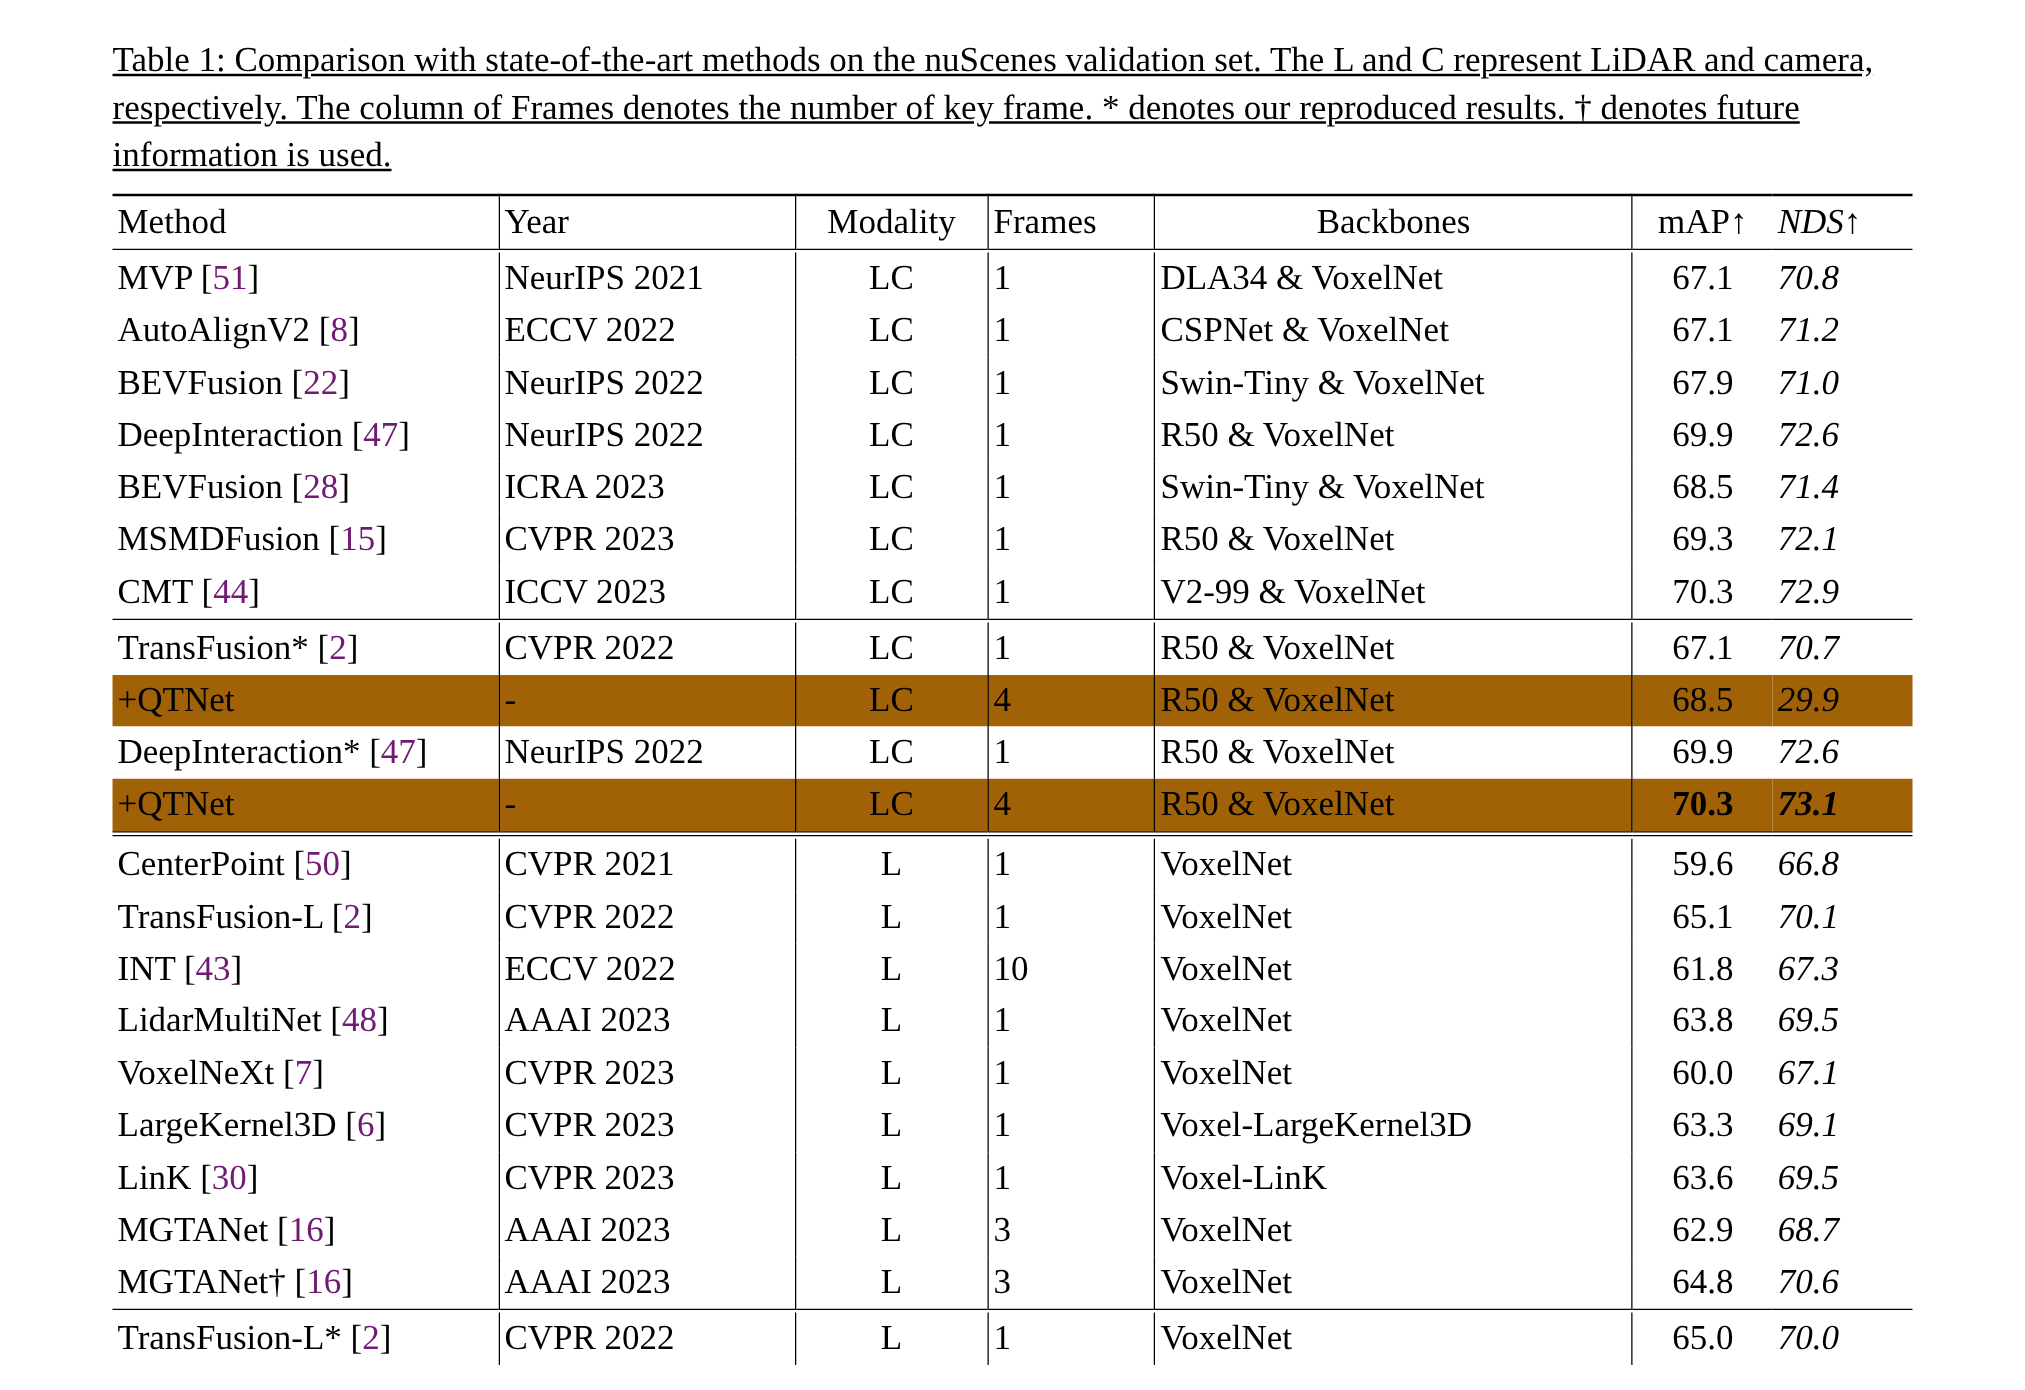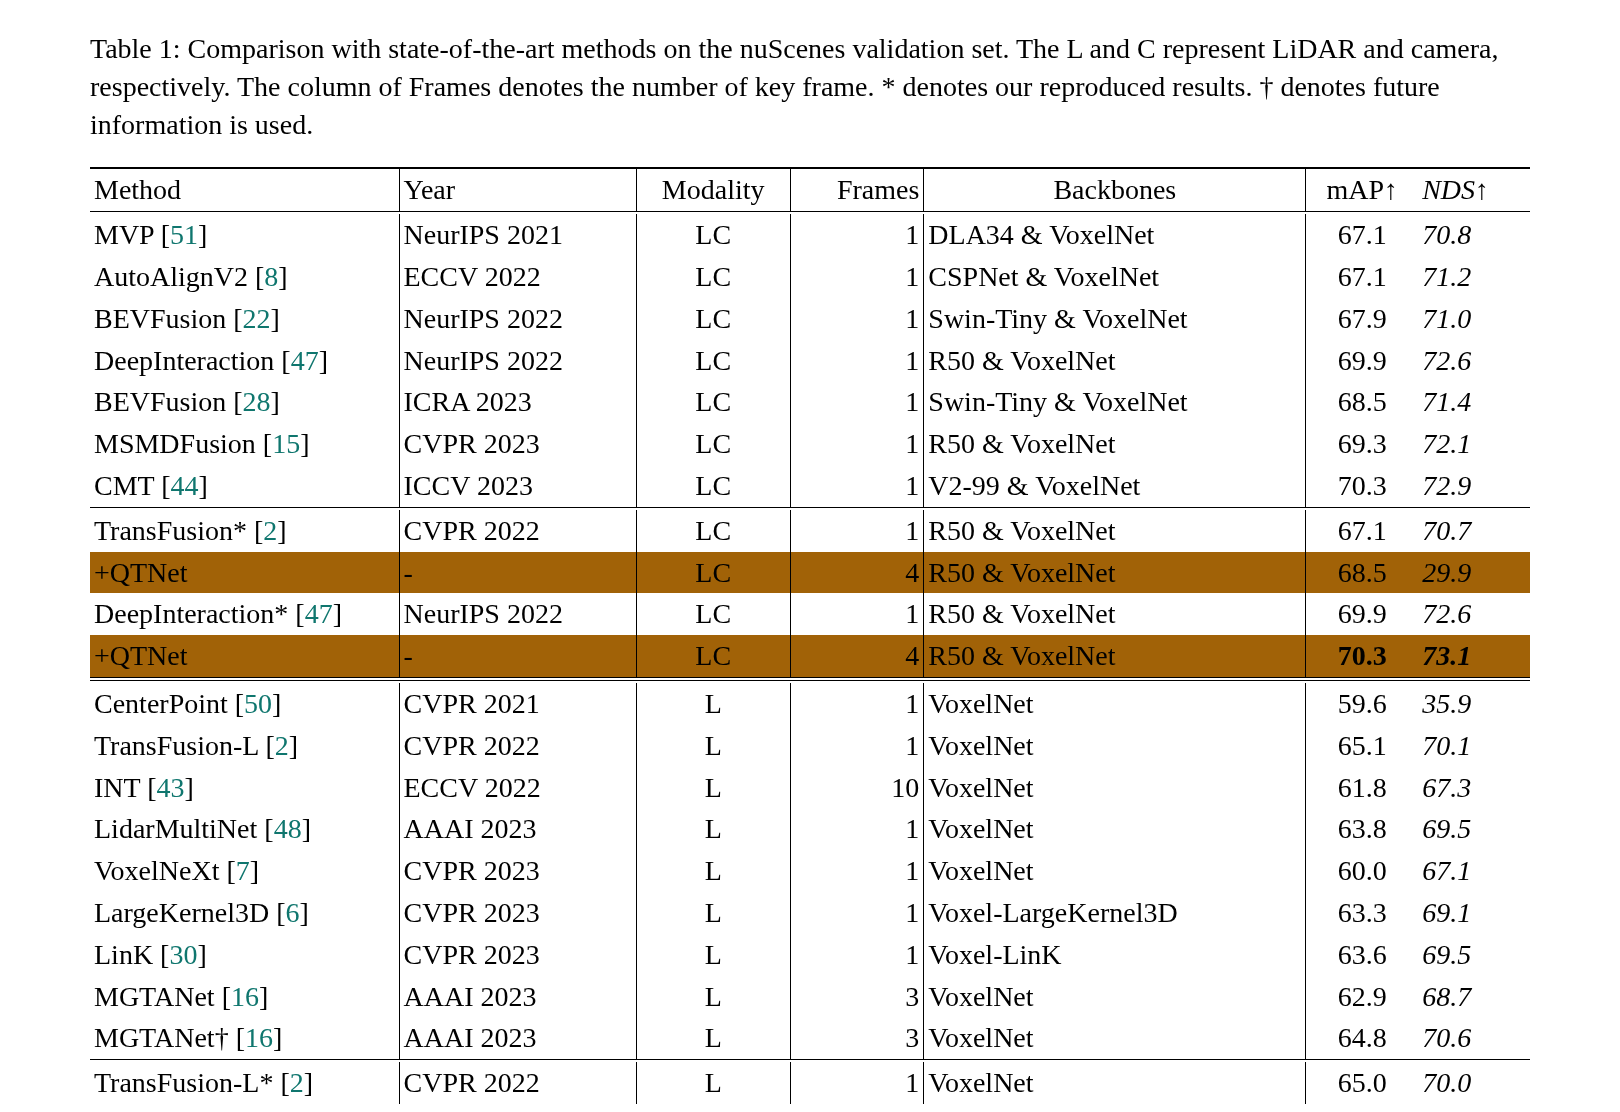--- a/index.html
+++ b/index.html
@@ -10,54 +10,55 @@
     color: #000;
   }
   .page {
     width: 1620px;
     box-sizing: border-box;
     padding: 30px 90px 40px 90px;
     font-size: 28px;
     line-height: 1.35;
   }
   .caption {
-    margin-bottom: 24px;
+    margin-bottom: 12px;
+    text-decoration: underline;
   }
   table {
     border-collapse: collapse;
     width: 100%;
     font-size: 28px;
   }
   th, td {
     padding: 2px 4px;
     white-space: nowrap;
   }
   th {
     font-weight: normal;
     text-align: center;
   }
   .col-method { text-align: left; width: 290px; }
   .col-year   { text-align: left; width: 220px; }
   .col-mod    { text-align: center; width: 140px; }
-  .col-frames { text-align: right; width: 120px; }
+  .col-frames { text-align: left; width: 120px; }
   .col-back   { width: 360px; }
   .col-map    { text-align: center; width: 100px; }
   .col-nds    { text-align: left; width: 100px; font-style: italic; }
 
   .vsep-right { border-right: 1px solid #000; }
 
   .rule-top    { border-top: 2px solid #000; }
   .rule-mid    { border-top: 1px solid #000; }
   .rule-thin   { border-top: 1px solid #000; }
   .rule-double-a { border-top: 1px solid #000; }
   .rule-double-b { border-top: 1px solid #000; }
 
   .shade { background: #a16207; }
 
-  .cite { color: #0f766e; }
+  .cite { color: #701a75; }
   .bold { font-weight: bold; }
 
   .spacer-row td { height: 2px; padding: 0; }
 </style>
 </head>
 <body>
 
 <div class="page">
   <div class="caption">Table 1: Comparison with state-of-the-art methods on the nuScenes validation set. The L and C represent LiDAR and camera, respectively. The column of Frames denotes the number of key frame. * denotes our reproduced results. † denotes future information is used.</div>
 
@@ -185,21 +186,21 @@
         <tr class="spacer-row">
           <td colspan="7" class="rule-double-b"></td>
         </tr>
         <tr>
           <td class="col-method vsep-right">CenterPoint [<span class="cite">50</span>]</td>
           <td class="col-year vsep-right">CVPR 2021</td>
           <td class="col-mod vsep-right">L</td>
           <td class="col-frames vsep-right">1</td>
           <td class="col-back vsep-right">VoxelNet</td>
           <td class="col-map">59.6</td>
-          <td class="col-nds">35.9</td>
+          <td class="col-nds">66.8</td>
         </tr>
         <tr>
           <td class="col-method vsep-right">TransFusion-L [<span class="cite">2</span>]</td>
           <td class="col-year vsep-right">CVPR 2022</td>
           <td class="col-mod vsep-right">L</td>
           <td class="col-frames vsep-right">1</td>
           <td class="col-back vsep-right">VoxelNet</td>
           <td class="col-map">65.1</td>
           <td class="col-nds">70.1</td>
         </tr>

